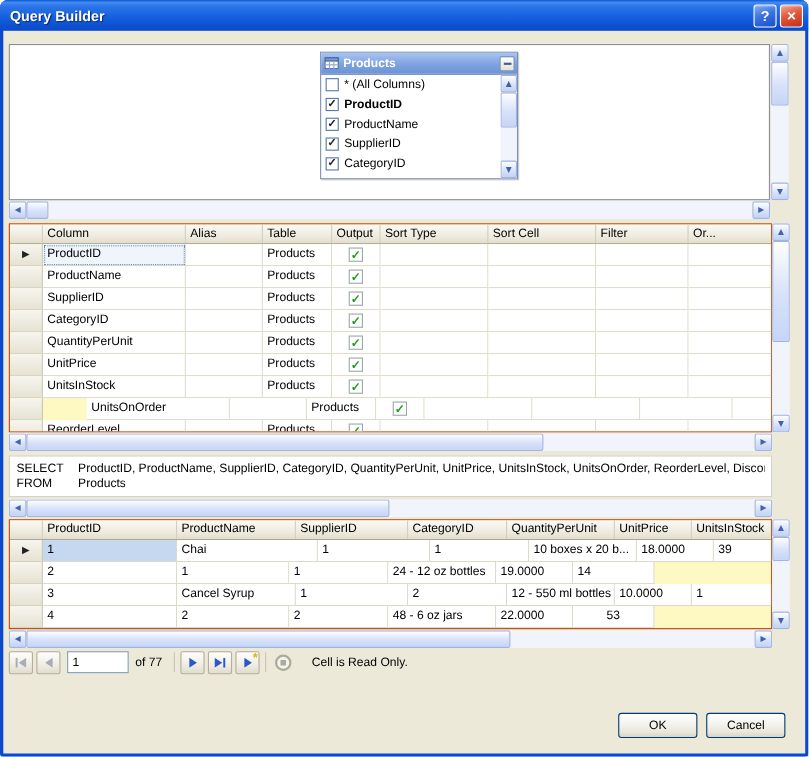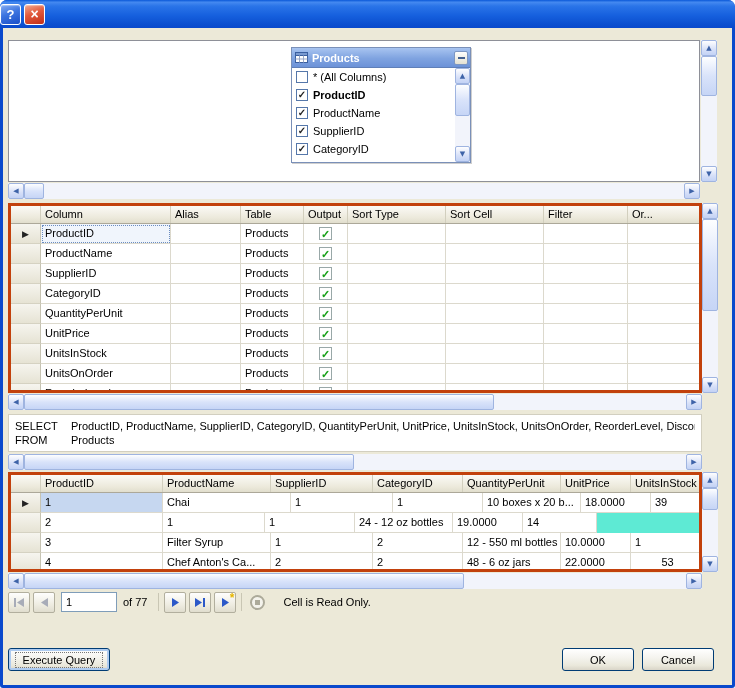--- a/index.html
+++ b/index.html
@@ -49,21 +49,21 @@
   .sb-v .sb-thumb{left:0;right:0;}
   #diagram-vscroll{left:698px;top:12px;width:16px;height:142px;}
   #diagram-hscroll{left:5px;top:155px;width:692px;height:16px;}
   #crit-vscroll{left:699px;top:175px;width:16px;height:190px;}
   #crit-hscroll{left:5px;top:366px;width:694px;height:16px;}
   #sql-hscroll{left:5px;top:426px;width:694px;height:16px;}
   #res-vscroll{left:699px;top:444px;width:16px;height:100px;}
   #res-hscroll{left:5px;top:545px;width:694px;height:16px;}
 
   
-  .grid{position:absolute;background:#5eead4;border:3px solid #c2410c;overflow:hidden;}
+  .grid{position:absolute;background:#fef9c3;border:1px solid #c2410c;overflow:hidden;}
   #crit-grid{left:5px;top:175px;width:694px;height:190px;}
   #res-grid{left:5px;top:444px;width:694px;height:100px;}
   .g-head{display:flex;height:18px;background:linear-gradient(180deg,#FBFAF6,#ECE9DB 70%,#E1DECD);border-bottom:1px solid #ACA899;}
   .hcell{border-right:1px solid #D2CFBE;padding:2px 4px;white-space:nowrap;overflow:hidden;flex:0 0 auto;}
   .grow{display:flex;height:20px;}
   .selcell{background:linear-gradient(180deg,#F6F5EF,#E6E3D4);border-right:1px solid #C6C3B2;border-bottom:1px solid #D5D2C2;display:flex;align-items:center;justify-content:center;flex:0 0 auto;}
   .rowarrow{font-size:9px;color:#222;font-family:"DejaVu Sans",sans-serif;}
   .gcell{border-right:1px solid #DCD9CD;border-bottom:1px solid #DCD9CD;padding:3px 4px;white-space:nowrap;overflow:hidden;background:#fff;flex:0 0 auto;}
   .gcell.center{display:flex;align-items:center;justify-content:center;padding:0;}
   .curcell{outline:1px dotted #6A8CC0;outline-offset:-2px;background:#F0F5FC;}
@@ -87,20 +87,21 @@
     background:linear-gradient(180deg,#FFFFFF 0%,#F5F4EF 40%,#EAE8DB 78%,#D9D5C8 100%);
     font-family:"Liberation Sans",sans-serif;font-size:11px;color:#000;display:flex;align-items:center;justify-content:center;cursor:default;}
   .xpbtn.focused{box-shadow:inset 0 0 0 2px #AECBF0;}
   .focus-rect{border:1px dotted #777;padding:1px 7px;}
 </style>
 </head>
 <body>
 
 <div class="window">
   <div class="titlebar">
+    <span class="title">Query Builder</span>
     <div class="tb-btn help">
         <span>?</span>
       </div>
     <div class="tb-btn close">
         <span>×</span>
       </div>
   </div>
 
   <div class="client">
 
@@ -268,21 +269,21 @@
             <div class="gcell center" style="width: 44px;">
               <span class="gcheck on">✓</span>
             </div>
             <div class="gcell" style="width: 98px;"></div>
             <div class="gcell" style="width: 98px;"></div>
             <div class="gcell" style="width: 84px;"></div>
             <div class="gcell" style="width: 77px;"></div>
           </div>
           <div class="grow">
             <div class="selcell" style="width: 30px;"></div>
-            <div class="gcell" style="width: 130px;">UnitsOnOrder</div>
+            <div class="gcell" style="width: 130px; margin-left: 40px;">UnitsOnOrder</div>
             <div class="gcell" style="width: 70px;"></div>
             <div class="gcell" style="width: 63px;">Products</div>
             <div class="gcell center" style="width: 44px;">
               <span class="gcheck on">✓</span>
             </div>
             <div class="gcell" style="width: 98px;"></div>
             <div class="gcell" style="width: 98px;"></div>
             <div class="gcell" style="width: 84px;"></div>
             <div class="gcell" style="width: 77px;"></div>
           </div>
@@ -363,31 +364,30 @@
             <div class="gcell" style="width: 122px;">2</div>
             <div class="gcell" style="width: 102px;">1</div>
             <div class="gcell" style="width: 90px;">1</div>
             <div class="gcell" style="width: 98px;">24 - 12 oz bottles</div>
             <div class="gcell" style="width: 70px;">19.0000</div>
             <div class="gcell" style="width: 74px;">14</div>
           </div>
           <div class="grow">
             <div class="selcell" style="width: 30px;"></div>
             <div class="gcell" style="width: 122px;">3</div>
-            <div class="gcell" style="width: 108px;">Filter Syrup</div>
+            <div class="gcell" style="width: 108px;">Cancel Syrup</div>
             <div class="gcell" style="width: 102px;">1</div>
             <div class="gcell" style="width: 90px;">2</div>
             <div class="gcell" style="width: 98px;">12 - 550 ml bottles</div>
             <div class="gcell" style="width: 70px;">10.0000</div>
             <div class="gcell" style="width: 74px;">1</div>
           </div>
           <div class="grow">
             <div class="selcell" style="width: 30px;"></div>
             <div class="gcell" style="width: 122px;">4</div>
-            <div class="gcell" style="width: 108px;">Chef Anton's Ca...</div>
             <div class="gcell" style="width: 102px;">2</div>
             <div class="gcell" style="width: 90px;">2</div>
             <div class="gcell" style="width: 98px;">48 - 6 oz jars</div>
             <div class="gcell" style="width: 70px;">22.0000</div>
             <div class="gcell" style="width: 74px; text-align: center;">53</div>
           </div>
         </div>
     </div>
     <div class="sb sb-v" id="res-vscroll">
         <div class="sb-btn">▲</div>
@@ -438,23 +438,20 @@
       </div>
       <div class="nav-sep"></div>
       <div class="stopbtn">
         <span class="stop-circle">
             <span class="stop-square"></span>
           </span>
       </div>
       <span class="nav-status">Cell is Read Only.</span>
     </div>
 
-    <button type="button" class="xpbtn focused" style="left:5px;top:620px;width:102px;">
-      <span class="focus-rect">Execute Query</span>
-    </button>
     <button type="button" class="xpbtn" style="left:559px;top:620px;width:72px;">
       <span>OK</span>
     </button>
     <button type="button" class="xpbtn" style="left:639px;top:620px;width:72px;">
       <span>Cancel</span>
     </button>
 
   </div>
 </div>
 

